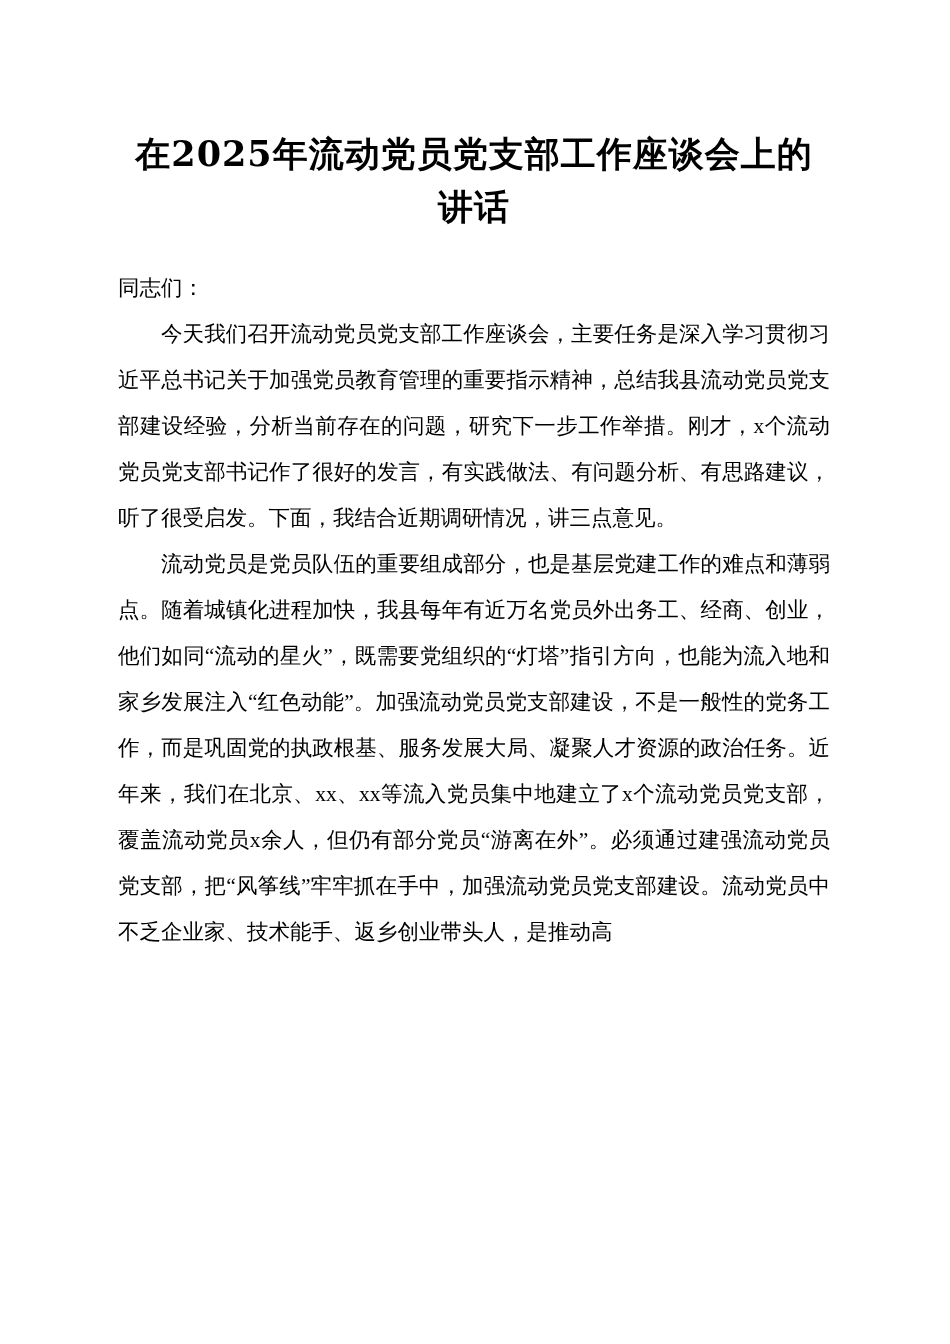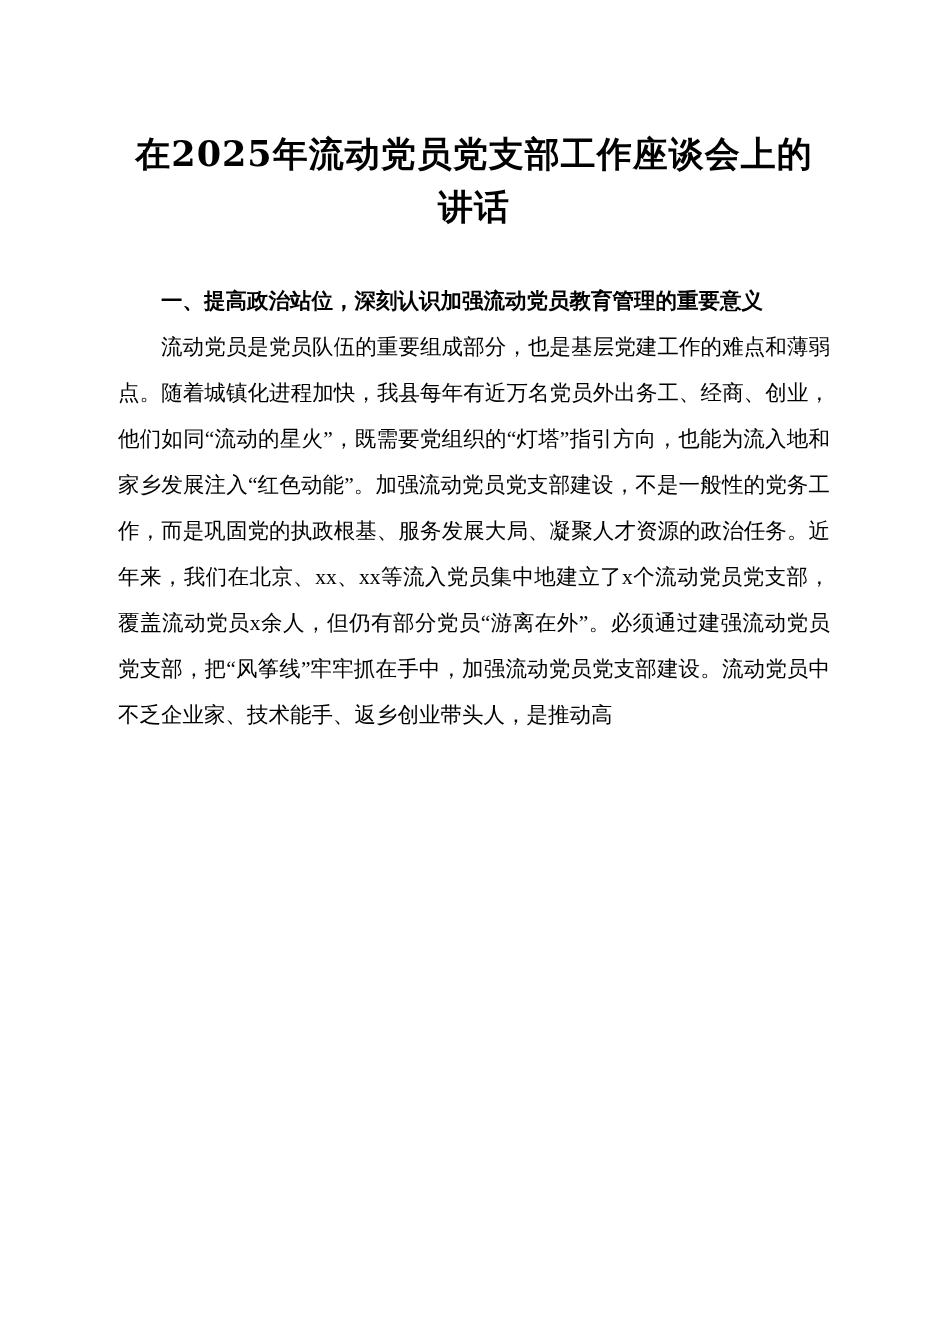--- a/index.html
+++ b/index.html
@@ -17,21 +17,21 @@
       background: #ffffff;
       padding: 128px 120px 0 118px;
     }
     .doc-title {
       font-family: "DejaVu Serif", "Liberation Serif", serif;
       font-size: 35px;
       font-weight: bold;
       text-align: center;
       line-height: 1.5;
       letter-spacing: 1px;
-      margin-bottom: 45px;
+      margin-bottom: 32px;
       color: #000000;
     }
     .para {
       font-size: 21.5px;
       line-height: 2.14;
       text-align: justify;
       text-justify: inter-ideograph;
       color: #000000;
     }
     .salutation { text-indent: 0; }
@@ -44,18 +44,19 @@
       line-height: 2.14;
       text-align: justify;
     }
   </style>
 </head>
 <body>
 
 <div class="page">
   <h1 class="doc-title">在2025年流动党员党支部工作座谈会上的讲话</h1>
 
+  <p class="para salutation">同志们：</p>
 
+  <p class="para indented">今天我们召开流动党员党支部工作座谈会，主要任务是深入学习贯彻习近平总书记关于加强党员教育管理的重要指示精神，总结我县流动党员党支部建设经验，分析当前存在的问题，研究下一步工作举措。刚才，x个流动党员党支部书记作了很好的发言，有实践做法、有问题分析、有思路建议，听了很受启发。下面，我结合近期调研情况，讲三点意见。</p>
 
-  <p class="section-heading">一、提高政治站位，深刻认识加强流动党员教育管理的重要意义</p>
 
   <p class="para indented">流动党员是党员队伍的重要组成部分，也是基层党建工作的难点和薄弱点。随着城镇化进程加快，我县每年有近万名党员外出务工、经商、创业，他们如同“流动的星火”，既需要党组织的“灯塔”指引方向，也能为流入地和家乡发展注入“红色动能”。加强流动党员党支部建设，不是一般性的党务工作，而是巩固党的执政根基、服务发展大局、凝聚人才资源的政治任务。近年来，我们在北京、xx、xx等流入党员集中地建立了x个流动党员党支部，覆盖流动党员x余人，但仍有部分党员“游离在外”。必须通过建强流动党员党支部，把“风筝线”牢牢抓在手中，加强流动党员党支部建设。流动党员中不乏企业家、技术能手、返乡创业带头人，是推动高</p>
 </div>
 
 </body></html>

